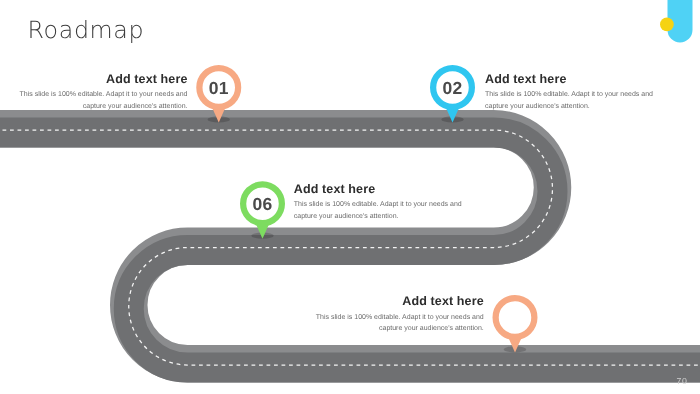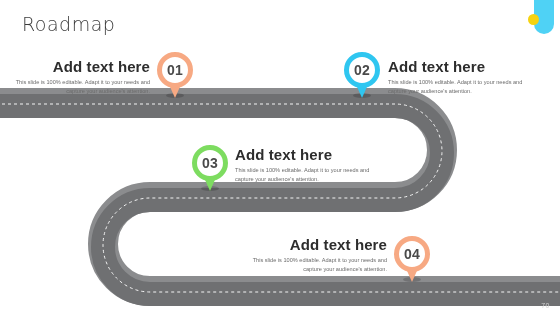--- a/index.html
+++ b/index.html
@@ -133,21 +133,21 @@
     background: rgba(0,0,0,0.18);
     z-index: 0;
   }
 
   
   .txt-block {
     position: absolute;
     width: 142px;
   }
   .txt-block .heading {
-    font-size: 15px;
+    font-size: 10px;
     font-weight: bold;
     color: #2d2d2d;
     margin-bottom: 3px;
     letter-spacing: 0.1px;
   }
   .txt-block .body {
     font-size: 5.6px;
     line-height: 1.65;
     color: #6b6b6b;
   }
@@ -208,32 +208,31 @@
   </div>
   <div class="txt-block align-left" style="left:388px; top:58px;">
     <div class="heading">Add text here</div>
     <div class="body">This slide is 100% editable. Adapt it to your needs and capture your audience's attention.</div>
   </div>
 
   <div class="pin" style="left:192px; top:145px;">
     <div class="shadow"></div>
     <div class="tail" style="border-top-color:#7ddc60;"></div>
     <div class="head" style="border-color:#7ddc60;"></div>
-    <div class="num">03</div>
+    <div class="num">06</div>
   </div>
   <div class="txt-block align-left" style="left:235px; top:146px;">
     <div class="heading">Add text here</div>
     <div class="body">This slide is 100% editable. Adapt it to your needs and capture your audience's attention.</div>
   </div>
 
   <div class="pin" style="left:394px; top:236px;">
     <div class="shadow"></div>
     <div class="tail" style="border-top-color:#f7a983;"></div>
     <div class="head" style="border-color:#f7a983;"></div>
-    <div class="num">04</div>
   </div>
   <div class="txt-block align-right" style="left:245px; top:236px;">
     <div class="heading">Add text here</div>
     <div class="body">This slide is 100% editable. Adapt it to your needs and capture your audience's attention.</div>
   </div>
 
   <div id="page-number">70</div>
 
 </div>
 

